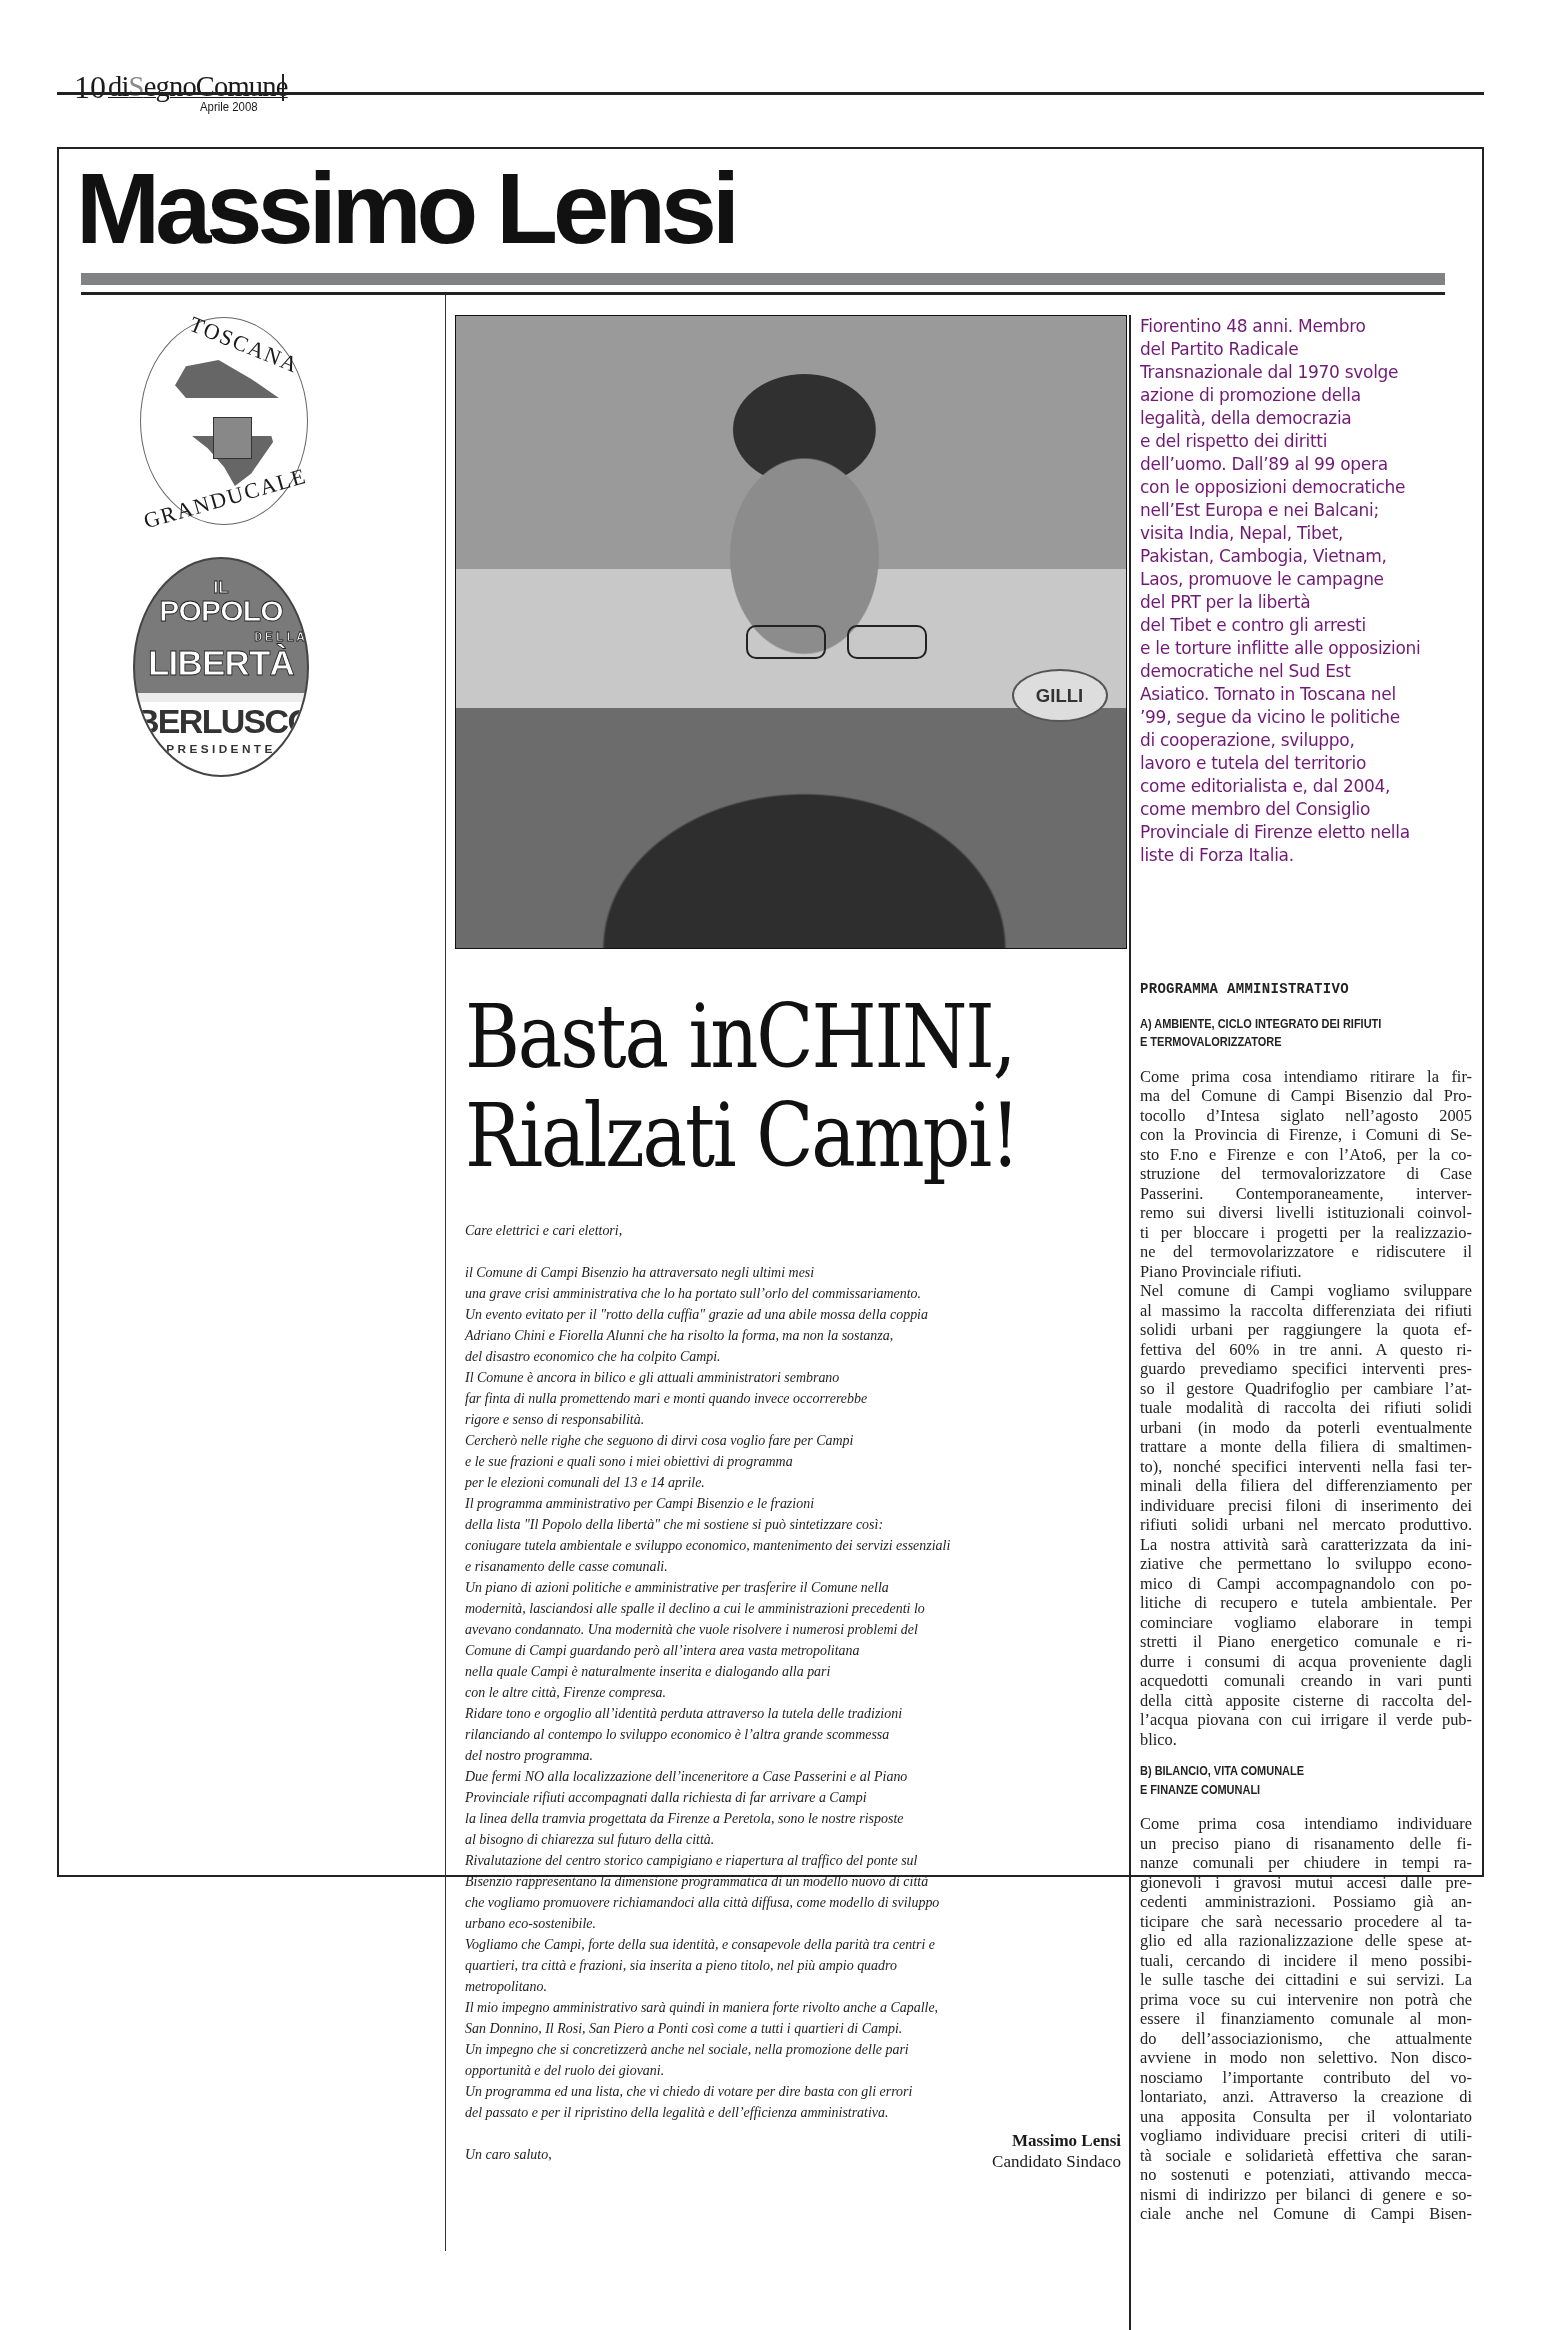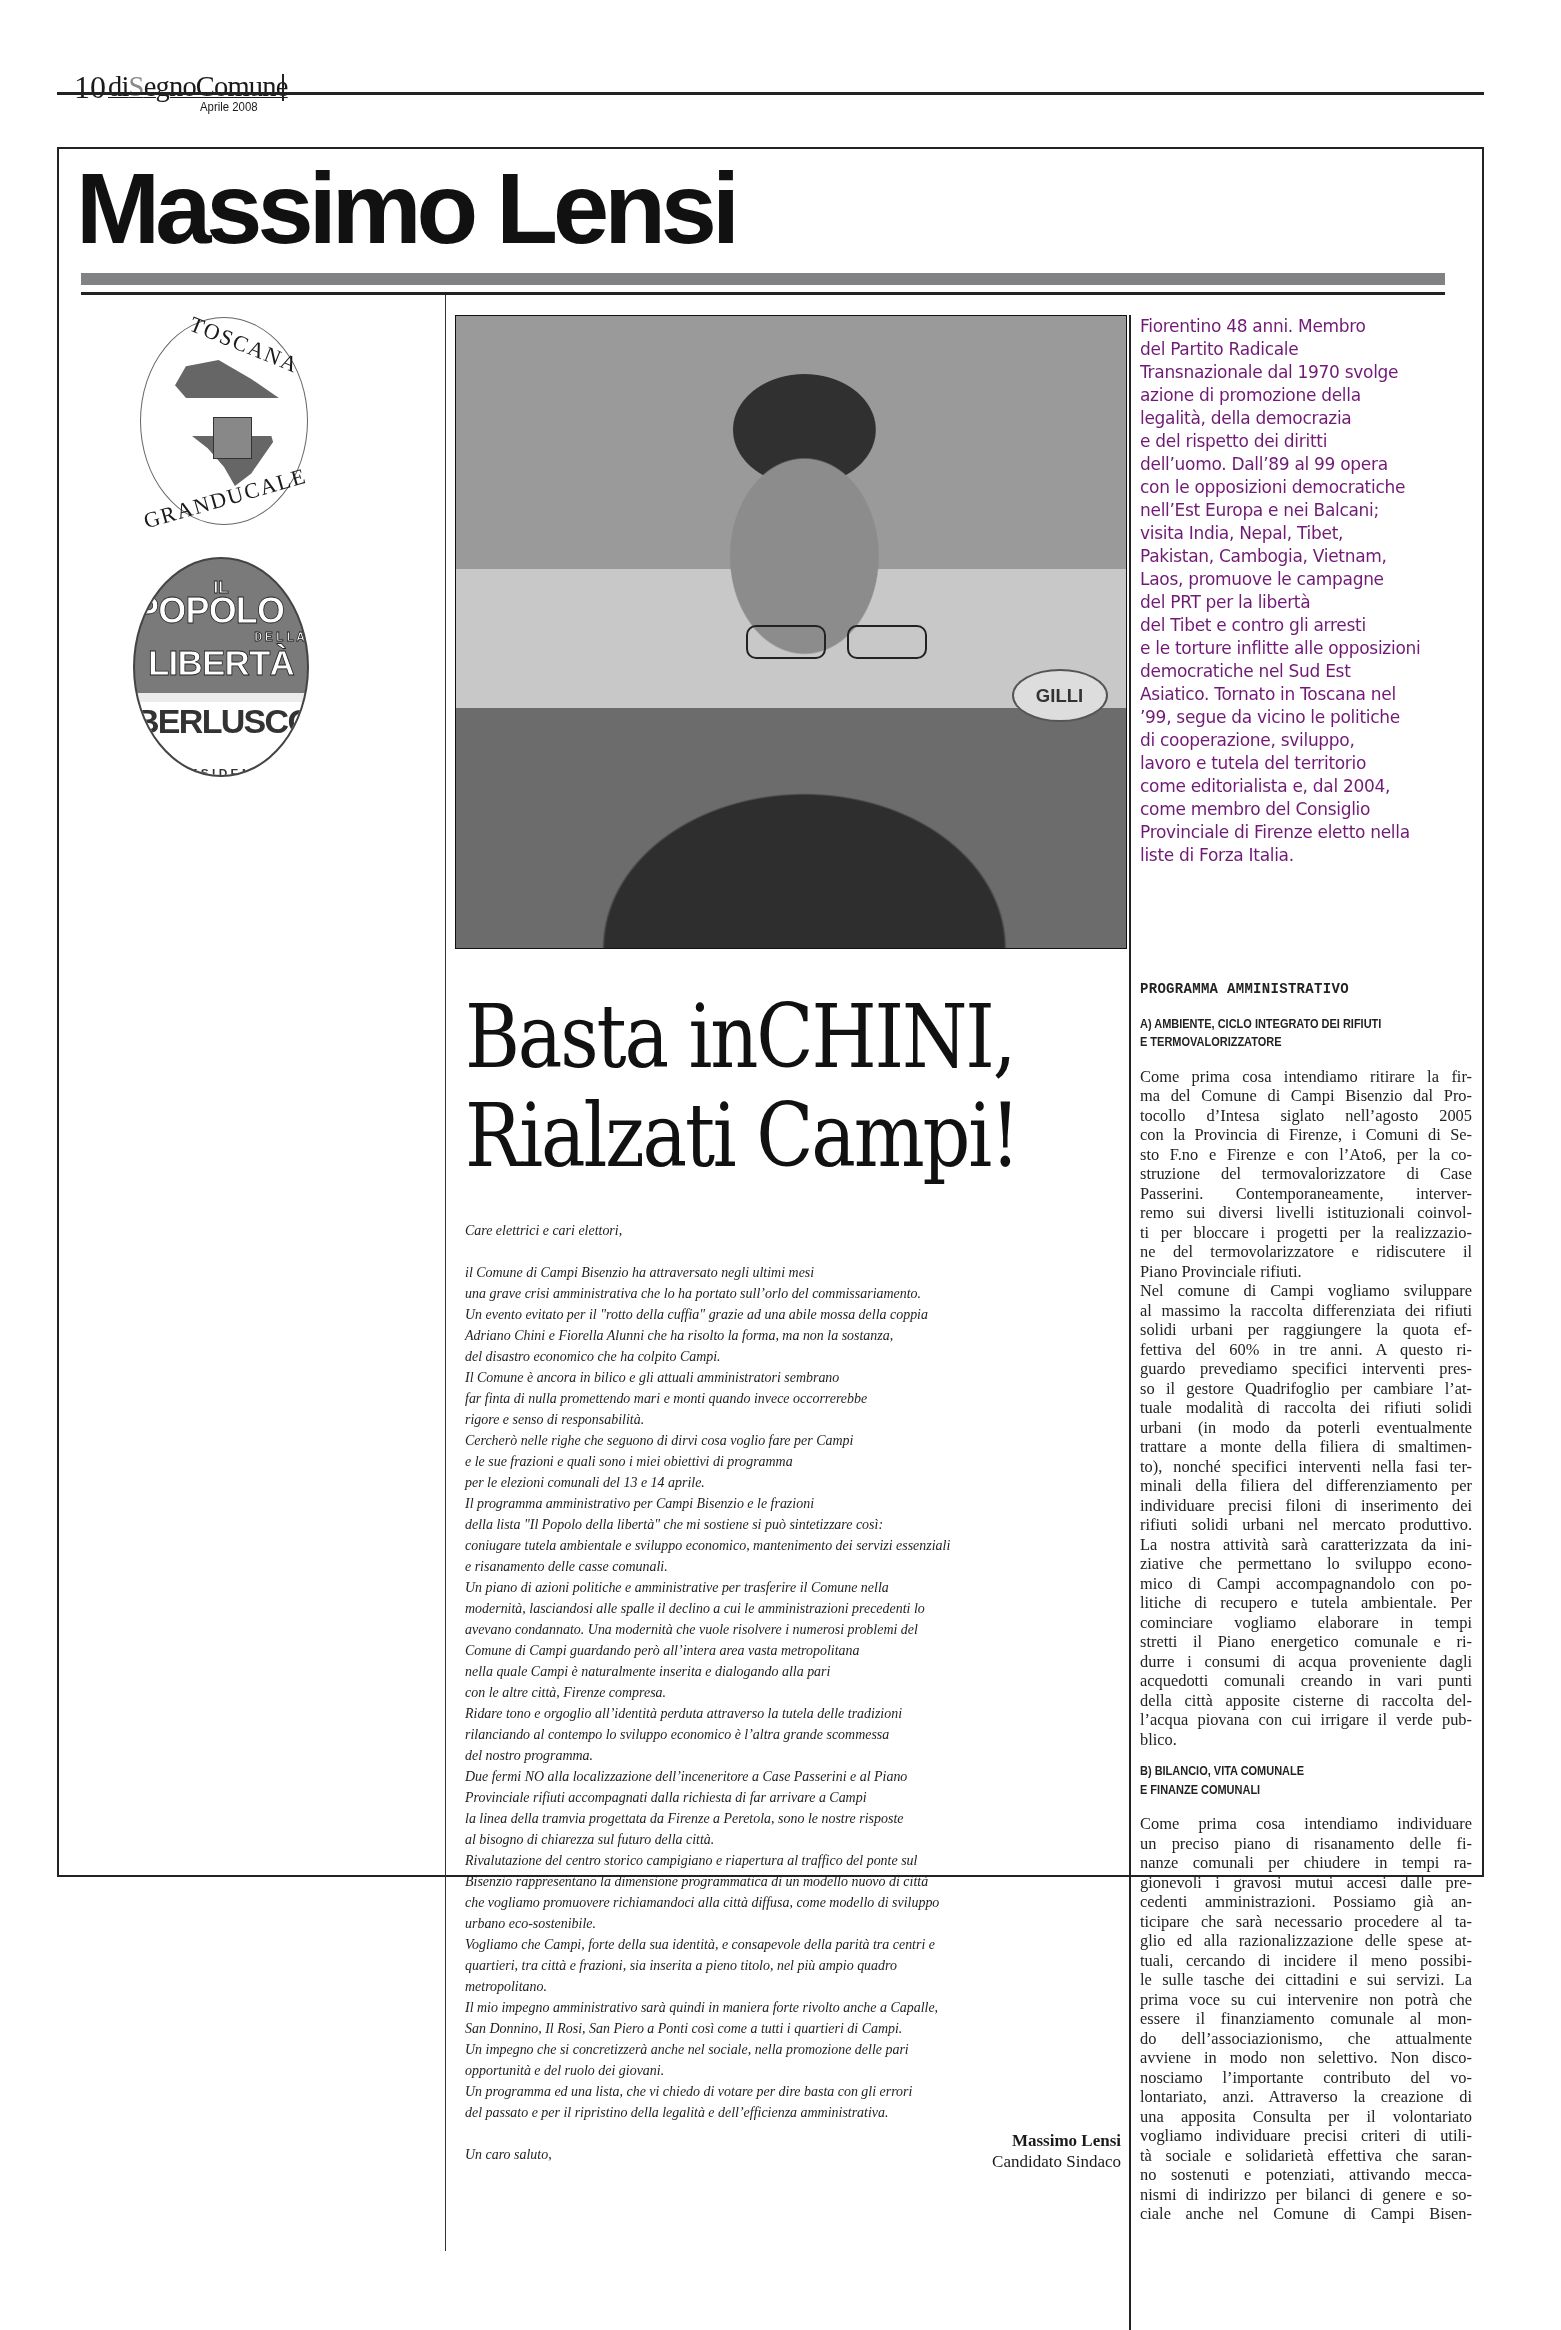--- a/index.html
+++ b/index.html
@@ -26,25 +26,25 @@
   
   .logo { position: absolute; border-radius: 50%; box-sizing: border-box; }
   .logo-toscana { left: 81px; top: 168px; width: 168px; height: 208px; border: 1.7px solid #666; background: #fff; }
   .logo-toscana .map { position: absolute; left: 34px; top: 42px; width: 109px; height: 126px; background: linear-gradient(#666 0 30%, #fff 30% 60%, #666 60% 100%); clip-path: polygon(10% 5%, 40% 0%, 70% 15%, 95% 30%, 85% 50%, 90% 65%, 70% 90%, 55% 100%, 45% 85%, 30% 70%, 15% 60%, 20% 40%, 0% 20%); }
   .logo-toscana .crest { position: absolute; left: 72px; top: 99px; width: 37px; height: 40px; background: #888; border: 1.7px solid #333; }
   .logo-text-top { position: absolute; left: 0; right: 0; top: 10px; text-align: center; font-family: "Liberation Serif", serif; font-size: 22px; letter-spacing: 1.7px; transform: rotate(22deg); transform-origin: 50% 67px; }
   .logo-text-bottom { position: absolute; left: 0; right: 0; bottom: 11.8px; text-align: center; font-family: "Liberation Serif", serif; font-size: 22px; letter-spacing: 1.7px; transform: rotate(-16deg); }
 
   .logo-pdl { left: 74px; top: 408px; width: 176px; height: 220px; border: 2.5px solid #444; background: linear-gradient(#7a7a7a 0 62%, #ececec 62% 66%, #ffffff 66% 100%); overflow: hidden; }
   .pdl-il { position: absolute; left: 0; right: 0; top: 18.5px; text-align: center; font-family: "Liberation Sans", sans-serif; font-weight: 700; font-size: 17px; color: #fff; -webkit-text-stroke: 0.8px #222; }
-  .pdl-popolo { position: absolute; left: 0; right: 0; top: 34px; font-family: "Liberation Sans", sans-serif; font-weight: 700; font-size: 36px; line-height: 35px; color: #fff; -webkit-text-stroke: 0.8px #222; letter-spacing: -0.8px; }
+  .pdl-popolo { position: absolute; left: 0; right: 0; top: 34px; text-align: center; font-family: "Liberation Sans", sans-serif; font-weight: 700; font-size: 30px; line-height: 35px; color: #fff; -webkit-text-stroke: 0.8px #222; letter-spacing: -0.8px; }
   .pdl-della { position: absolute; left: 0; right: 0; top: 71px; text-align: right; font-family: Liberation Mono, monospace; font-weight: 700; font-size: 13.4px; color: #fff; -webkit-text-stroke: 0.8px #222; letter-spacing: 2.5px; }
   .pdl-liberta { position: absolute; left: 0; right: 0; top: 86px; text-align: center; font-family: "Liberation Sans", sans-serif; font-weight: 700; font-size: 35px; line-height: 35px; color: #fff; -webkit-text-stroke: 0.8px #222; letter-spacing: -0.8px; }
   .pdl-berlusconi { position: absolute; left: 0; right: 0; top: 144px; text-align: center; font-family: "Liberation Sans", sans-serif; font-weight: 700; font-size: 34px; line-height: 37px; color: #333; letter-spacing: -1.7px; }
-  .pdl-presidente { position: absolute; left: 0; right: 0; top: 183px; text-align: center; font-family: "Liberation Sans", sans-serif; font-weight: 700; font-size: 11.8px; color: #333; letter-spacing: 3.4px; margin-top: 24px; }
+  .pdl-presidente { position: absolute; left: 0; right: 0; top: 183px; text-align: center; font-family: "Liberation Sans", sans-serif; font-weight: 700; font-size: 11.8px; color: #333; letter-spacing: 3.4px; }
 
   
   .photo { position: absolute; left: 396px; top: 166px; width: 672px; height: 634px; border: 1.7px solid #111; box-sizing: border-box; overflow: hidden;
            background:
              radial-gradient(ellipse 134px 176px at 52% 38%, #8c8c8c 0 55%, transparent 56%),
              radial-gradient(ellipse 118px 92px at 52% 18%, #303030 0 60%, transparent 61%),
              radial-gradient(ellipse 285px 218px at 52% 100%, #2e2e2e 0 70%, transparent 71%),
              linear-gradient(#9a9a9a 0 40%, #c8c8c8 40% 62%, #6c6c6c 62% 100%); }
   .photo-glasses { position: absolute; left: 290px; top: 309px; width: 193px; height: 34px; }
   .photo-glasses span { position: absolute; top: 0; width: 76px; height: 30px; border: 2.5px solid #222; border-radius: 10px; }

